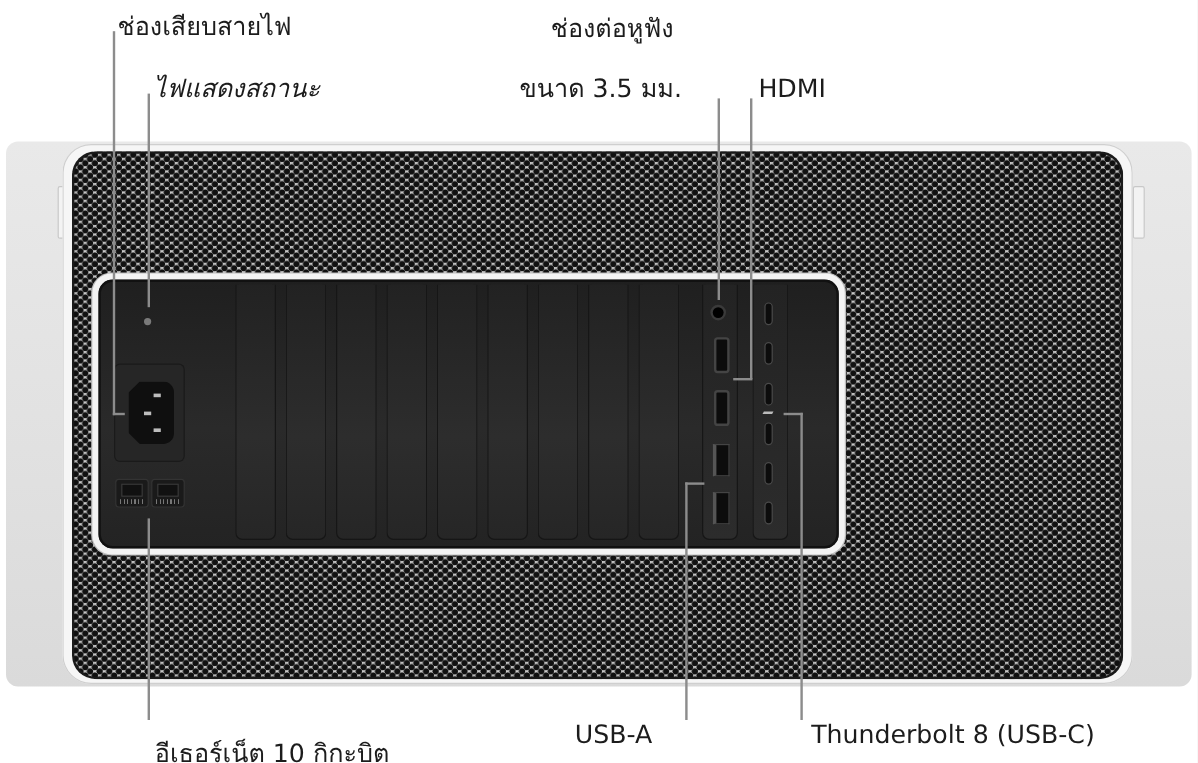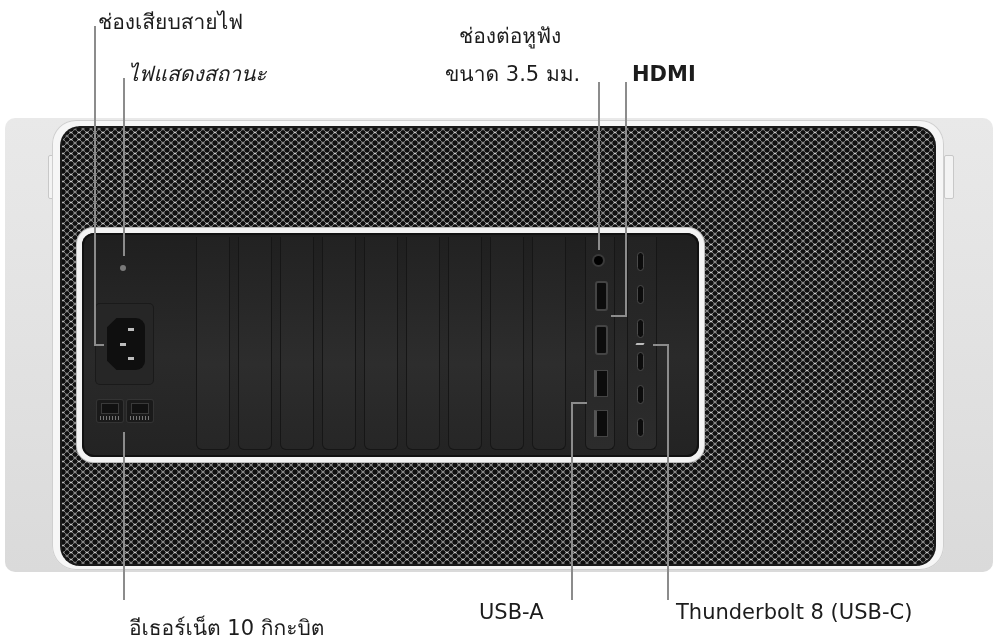--- a/index.html
+++ b/index.html
@@ -148,18 +148,18 @@
 <div class="line" style="left:123px;top:432px;width:2px;height:168px;"></div>
 
 <div class="line" style="left:571px;top:402px;width:2px;height:198px;"></div>
 <div class="line" style="left:571px;top:402px;width:16px;height:2px;"></div>
 
 <div class="line" style="left:667px;top:344px;width:2px;height:256px;"></div>
 <div class="line" style="left:653px;top:344px;width:16px;height:2px;"></div>
 
 <div class="label" style="left:98px;top:10px;">ช่องเสียบสายไฟ</div>
 <div class="label" style="left:128px;top:62px;font-style:italic;">ไฟแสดงสถานะ</div>
-<div class="label" style="left:459px;top:24px;font-family:Liberation Serif, serif;">ช่องต่อหูฟัง</div>
-<div class="label" style="left:433px;top:62px;margin-left:12px;">ขนาด 3.5 มม.</div>
-<div class="label" style="left:632px;top:62px;font-weight:bold;">HDMI</div>
+<div class="label" style="left:459px;top:12px;font-family:Liberation Serif, serif;">ช่องต่อหูฟัง</div>
+<div class="label" style="left:433px;top:62px;">ขนาด 3.5 มม.</div>
+<div class="label" style="left:632px;top:62px;">HDMI</div>
 <div class="label" style="left:129px;top:600px;margin-top:16px;">อีเธอร์เน็ต 10 กิกะบิต</div>
 <div class="label" style="left:479px;top:600px;">USB-A</div>
 <div class="label" style="left:676px;top:600px;">Thunderbolt 8 (USB-C)</div>
 
 </body></html>

